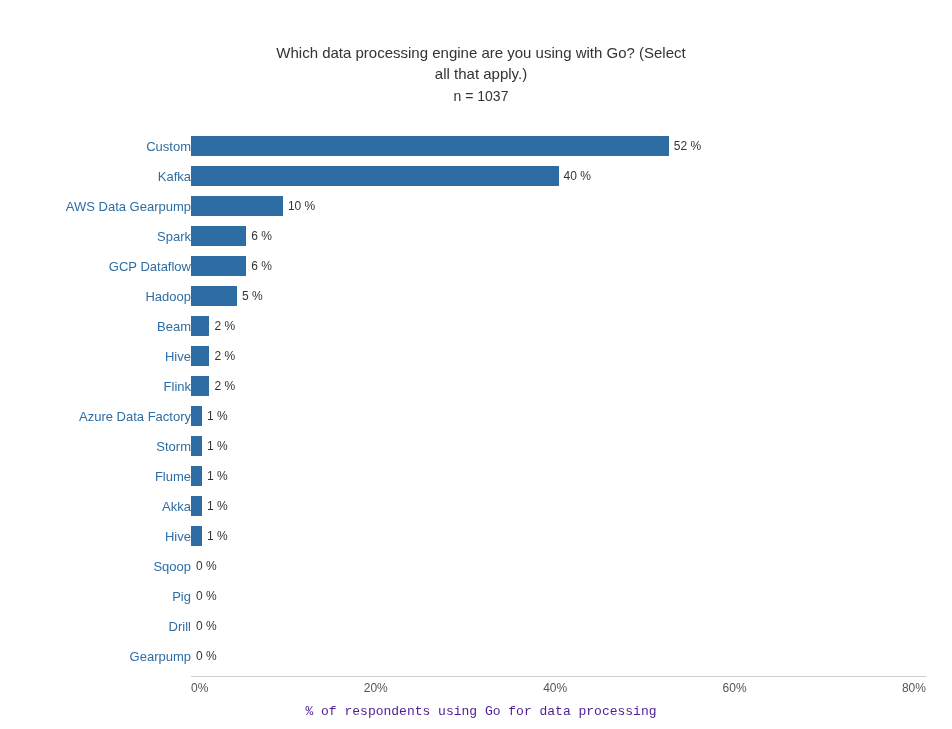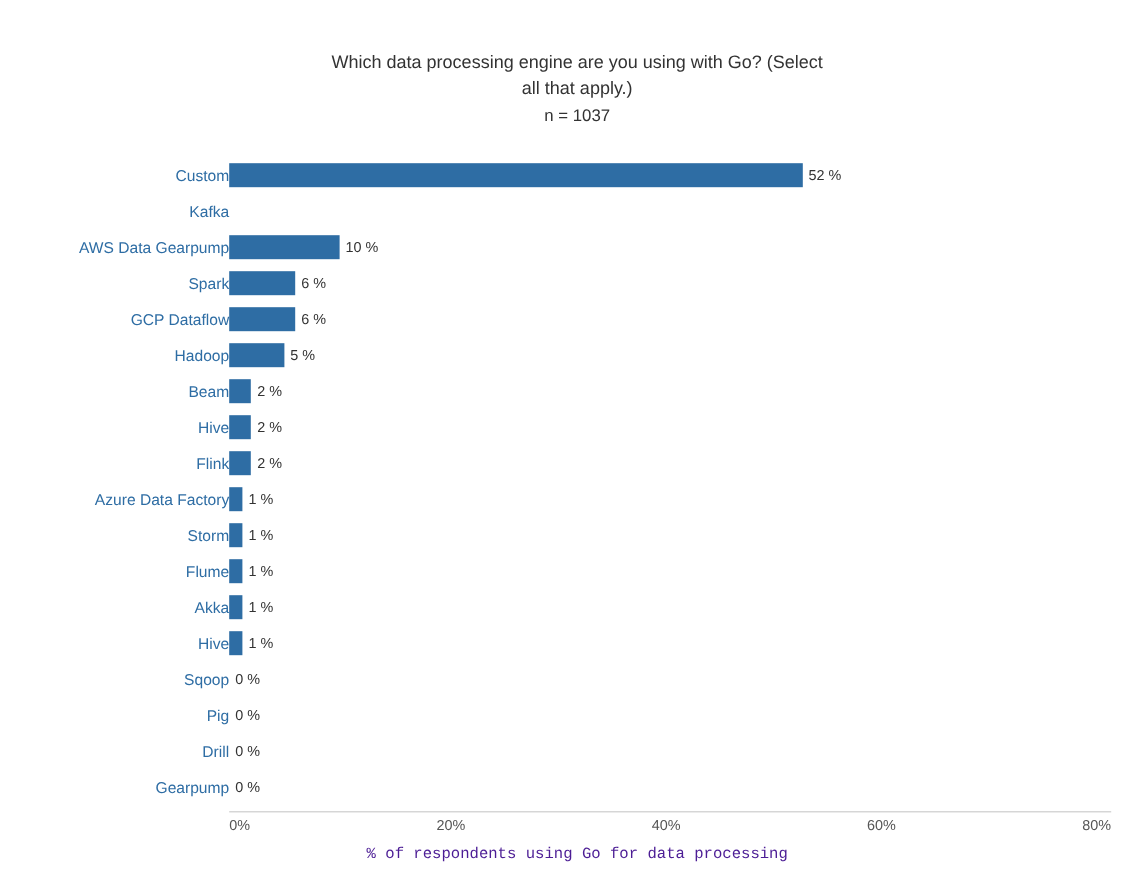--- a/index.html
+++ b/index.html
@@ -110,20 +110,24 @@
     <div class="bar-chart" id="bar-chart">
     <div class="bar-row">
           <div class="bar-label">Custom</div>
           <div class="bar-track">
             <div class="bar-fill" style="width: 65%; min-width: 8px; background: rgb(46, 109, 164);"></div>
             <div class="bar-value">52 %</div>
           </div>
         </div>
         <div class="bar-row">
           <div class="bar-label">Kafka</div>
+          <div class="bar-track">
+            <div class="bar-fill" style="width: 50%; min-width: 8px; background: rgb(46, 109, 164);"></div>
+            <div class="bar-value">40 %</div>
+          </div>
         </div>
         <div class="bar-row">
           <div class="bar-label">AWS Data Gearpump</div>
           <div class="bar-track">
             <div class="bar-fill" style="width: 12.5%; min-width: 8px; background: rgb(46, 109, 164);"></div>
             <div class="bar-value">10 %</div>
           </div>
         </div>
         <div class="bar-row">
           <div class="bar-label">Spark</div>

